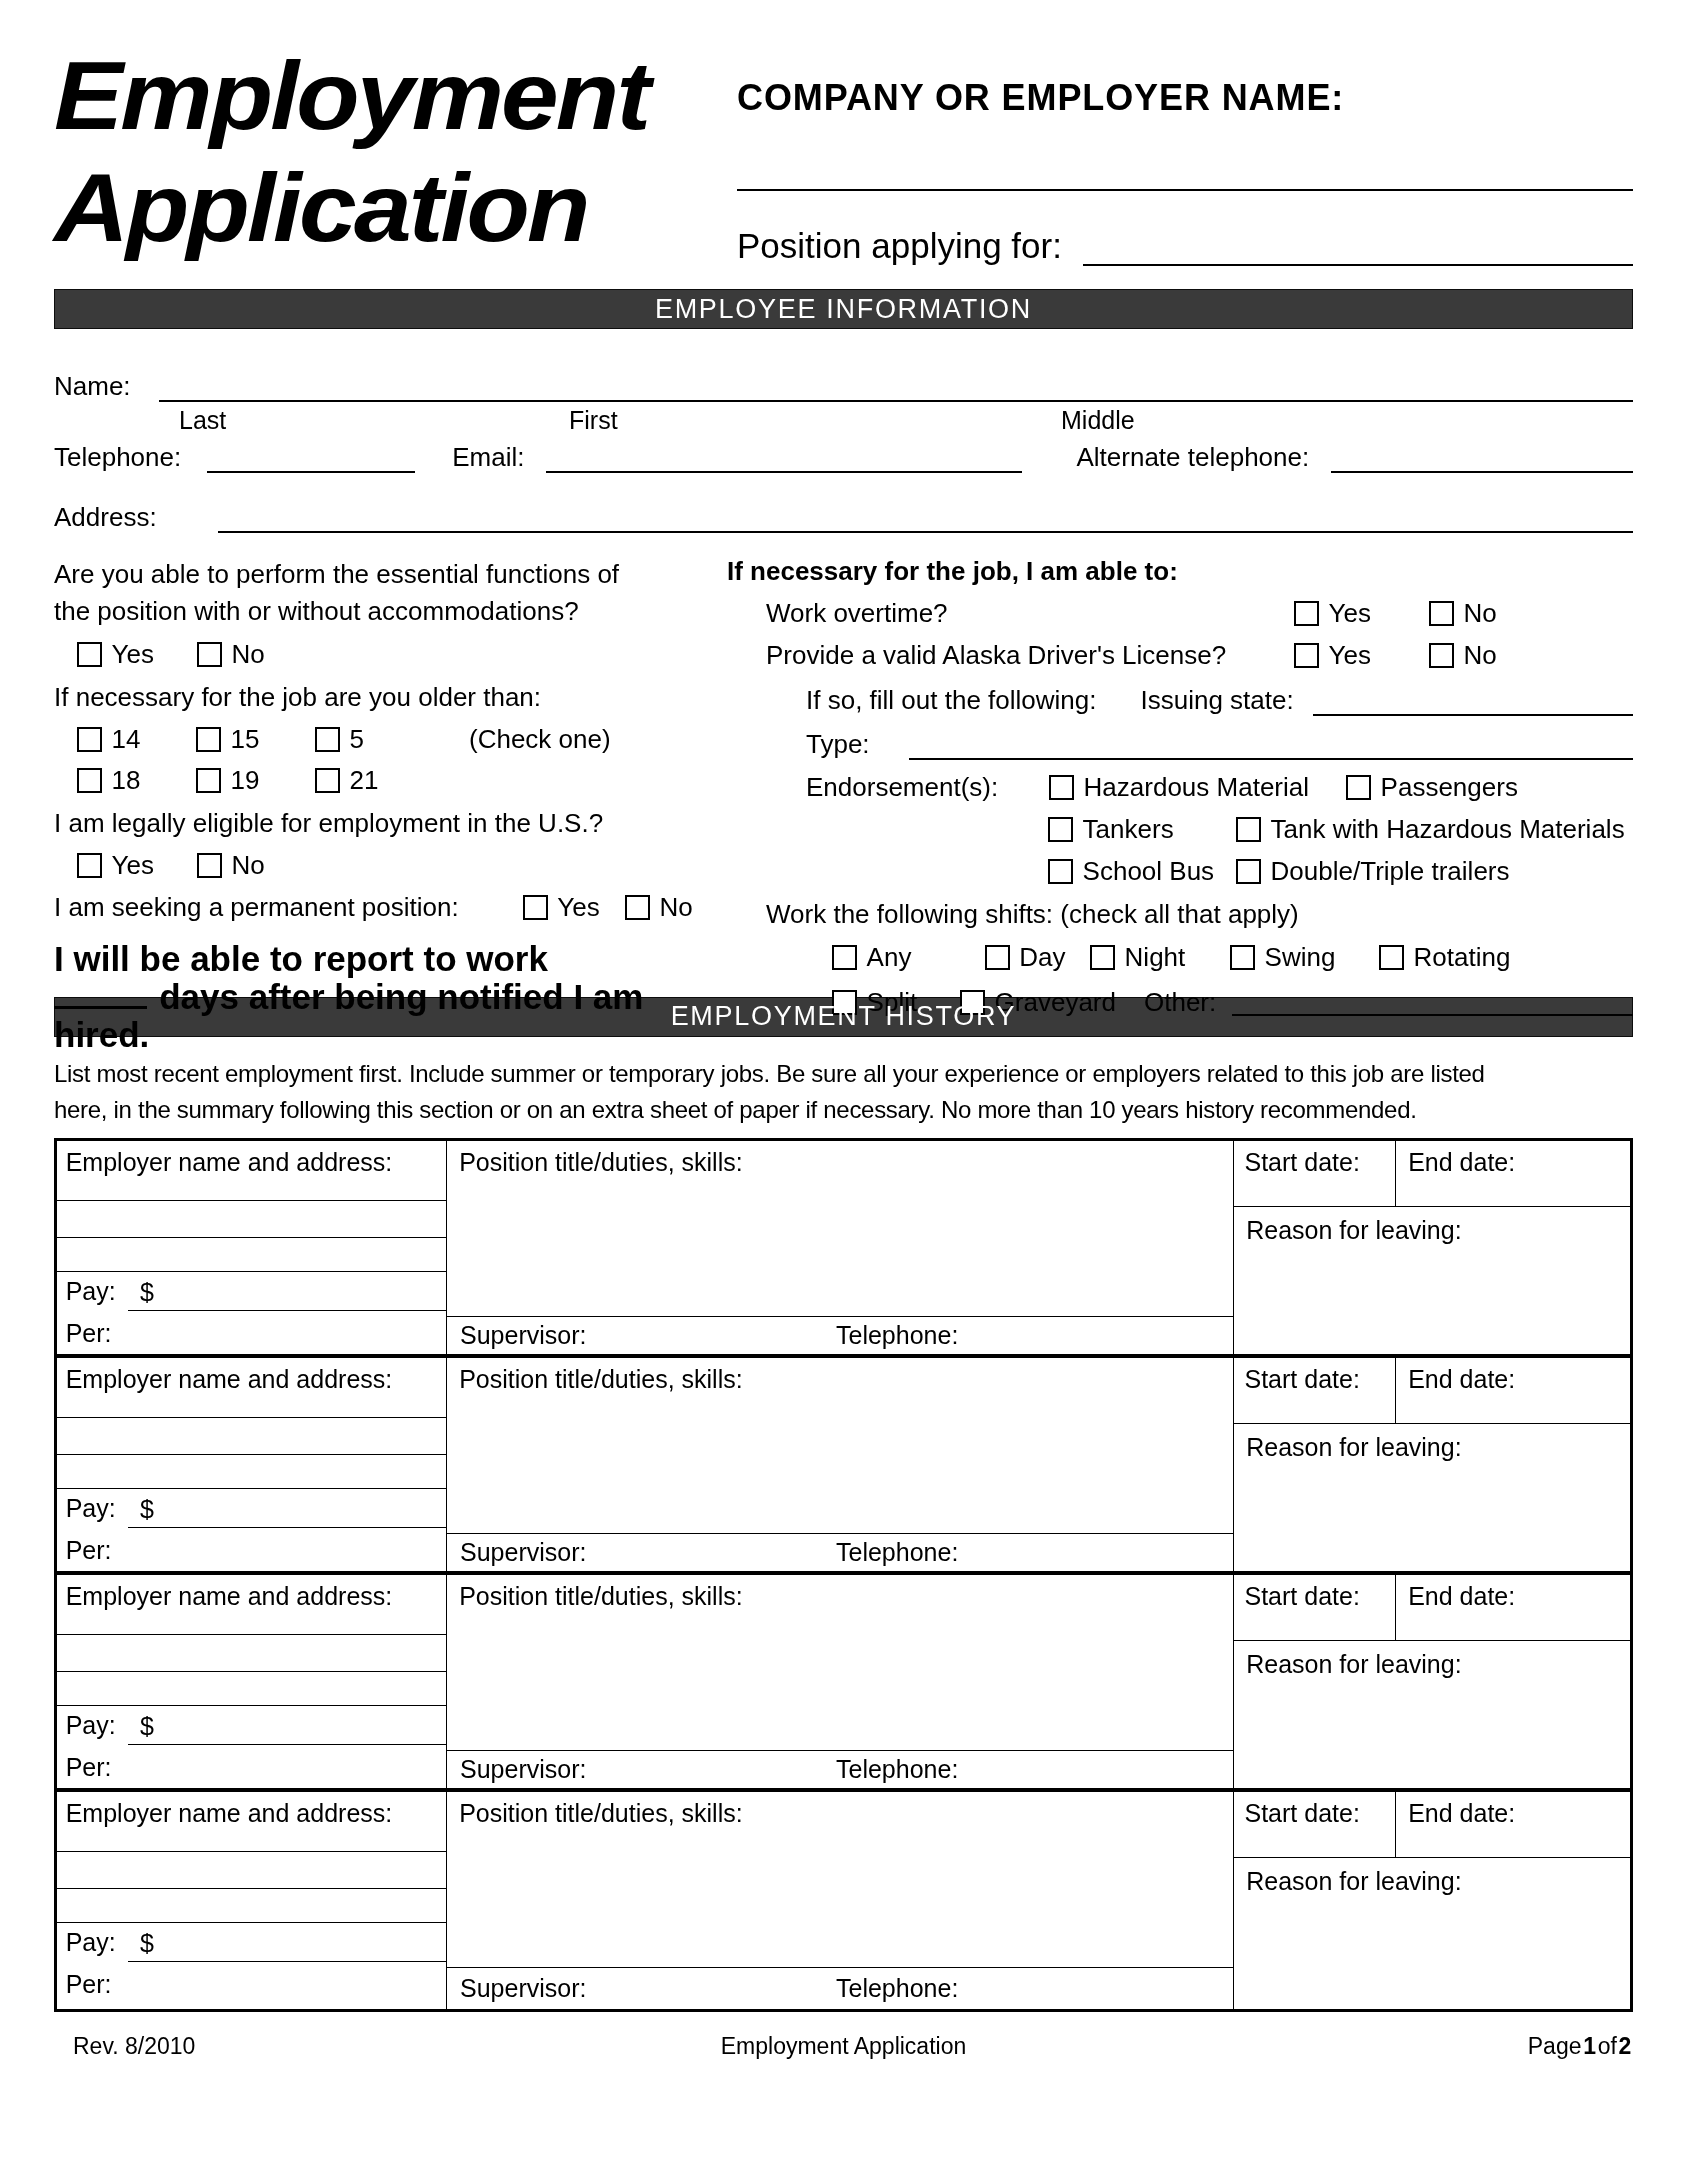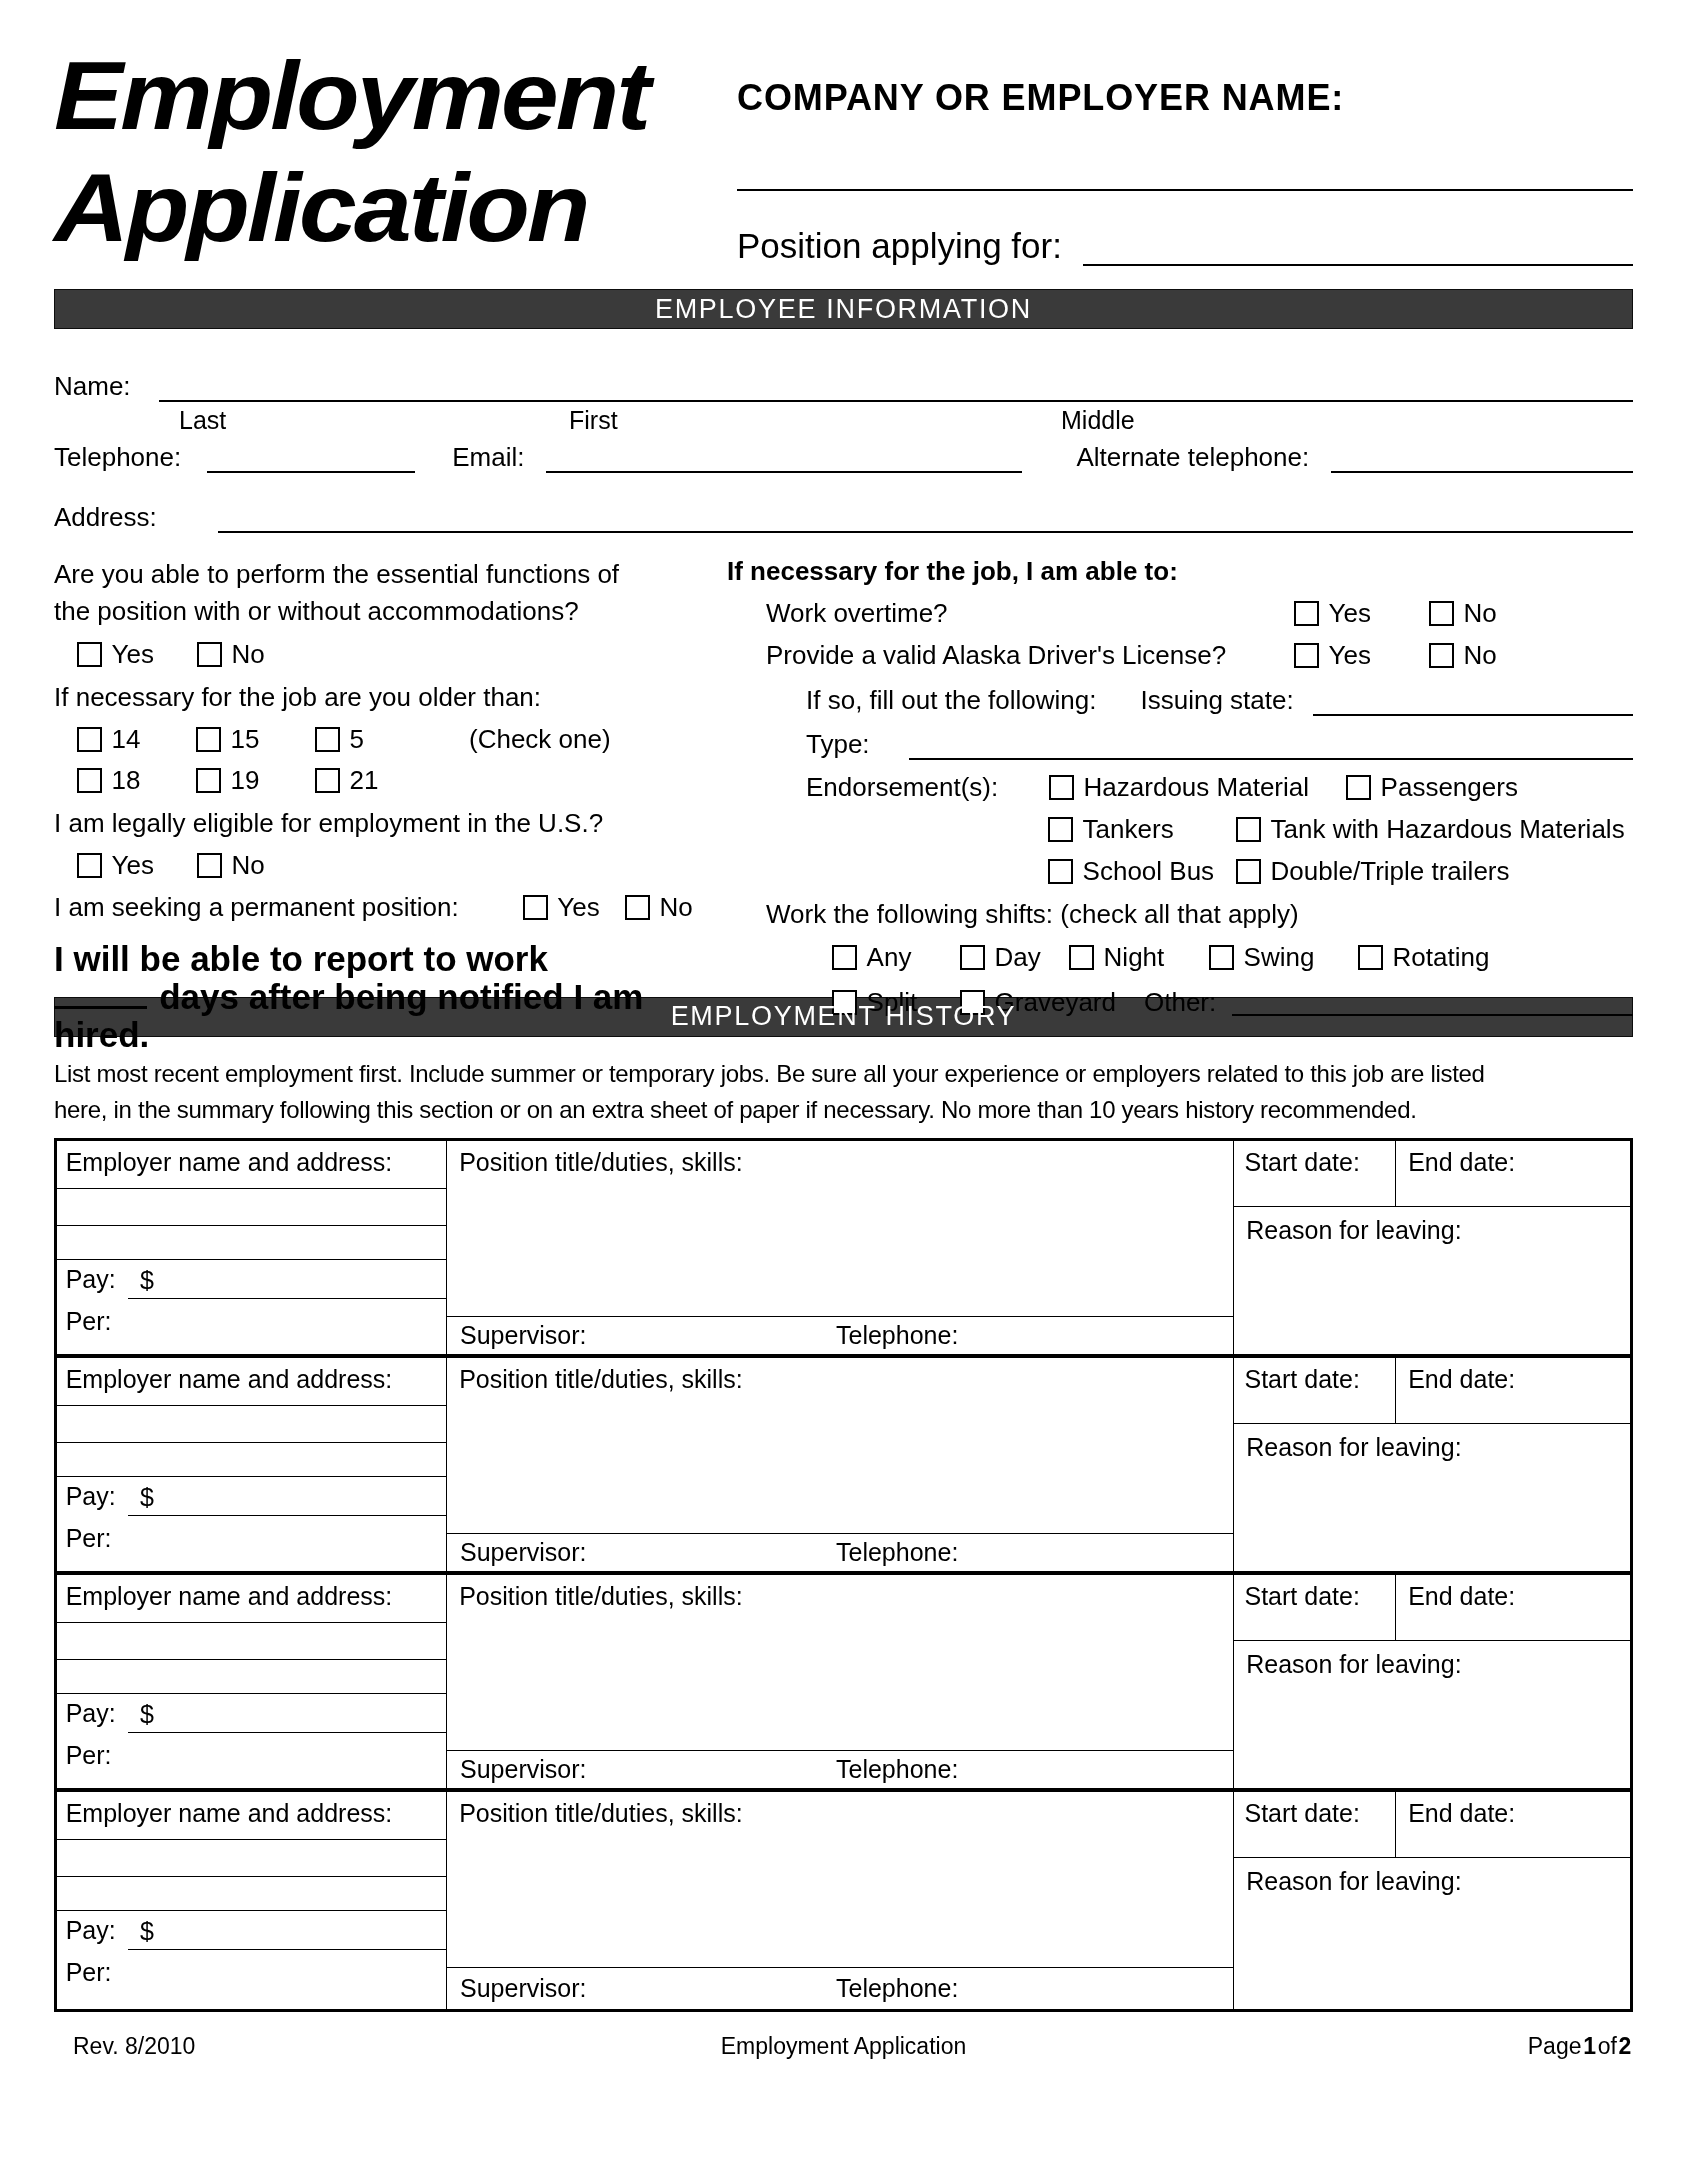--- a/index.html
+++ b/index.html
@@ -75,30 +75,30 @@
   .type-line { margin-left:39px; }
   .endo-row { display:flex; align-items:flex-start; padding-left:79px; height:31px; }
   .endo-lbl { width:243px; }
   .endo-c1 { display:flex; align-items:center; width:297px; }
   .endo-c2 { display:flex; align-items:center; }
   .endo-indent { padding-left:321px; }
   .endo-cs { display:flex; align-items:center; width:188px; }
   .shift-head { padding-left:39px; margin-top:3.5px; }
   .shift-row { display:flex; align-items:center; padding-left:105px; height:33px; margin-top:3.5px; }
   .shift-row .cell { display:flex; align-items:center; }
-  .sc1 { width:128px; } .sc2 { width:109px; } .sc3 { width:140px; } .sc4 { width:149px; }
+  .sc1 { width:128px; } .sc2 { width:130px;justify-content:center; } .sc3 { width:140px; } .sc4 { width:149px; }
   .other-lbl { margin-left:28px; }
   .other-line { margin-left:15.7px; height:28px; }
   
   .intro { margin-top:19px; font-size:24px; letter-spacing:-0.3px; line-height:1.5; }
   .hist-table { margin-top:10.5px; border:3.5px solid #000; }
   .hist-block { display:flex; height:217px; border-bottom:4.4px solid #000; font-size:25px; }
   .hist-block:last-child { border-bottom:none; }
   .hb-col1 { width:389px; display:flex; flex-direction:column; }
-  .hb-c1r1 { height:48px; border-bottom:1.7px solid #000; padding:7px 0 0 8.7px; }
+  .hb-c1r1 { height:60px; border-bottom:1.7px solid #000; padding:7px 0 0 8.7px; }
   .hb-c1r2 { height:37px; border-bottom:1.7px solid #000; }
   .hb-c1r3 { height:34px; border-bottom:1.7px solid #000; }
   .hb-c1r4 { height:39px; display:flex; align-items:flex-end; padding-left:8.7px; }
   .pay-lbl { align-self:flex-end; padding-bottom:5.2px; }
   .pay-line { flex:1; border-bottom:1.7px solid #000; margin-left:12.2px; display:flex; align-items:flex-end; padding:0 0 3.5px 12.2px; }
   .hb-c1r5 { flex:1; padding:7.9px 0 0 8.7px; }
   .hb-col2 { width:788px; border-left:1.7px solid #000; border-right:1.7px solid #000; display:flex; flex-direction:column; }
   .hb-c2r1 { height:176px; border-bottom:1.7px solid #000; padding:7px 0 0 12.2px; }
   .hb-c2r2 { flex:1; display:flex; align-items:center; padding-left:13px; }
   .sup-lbl { width:376px; }

